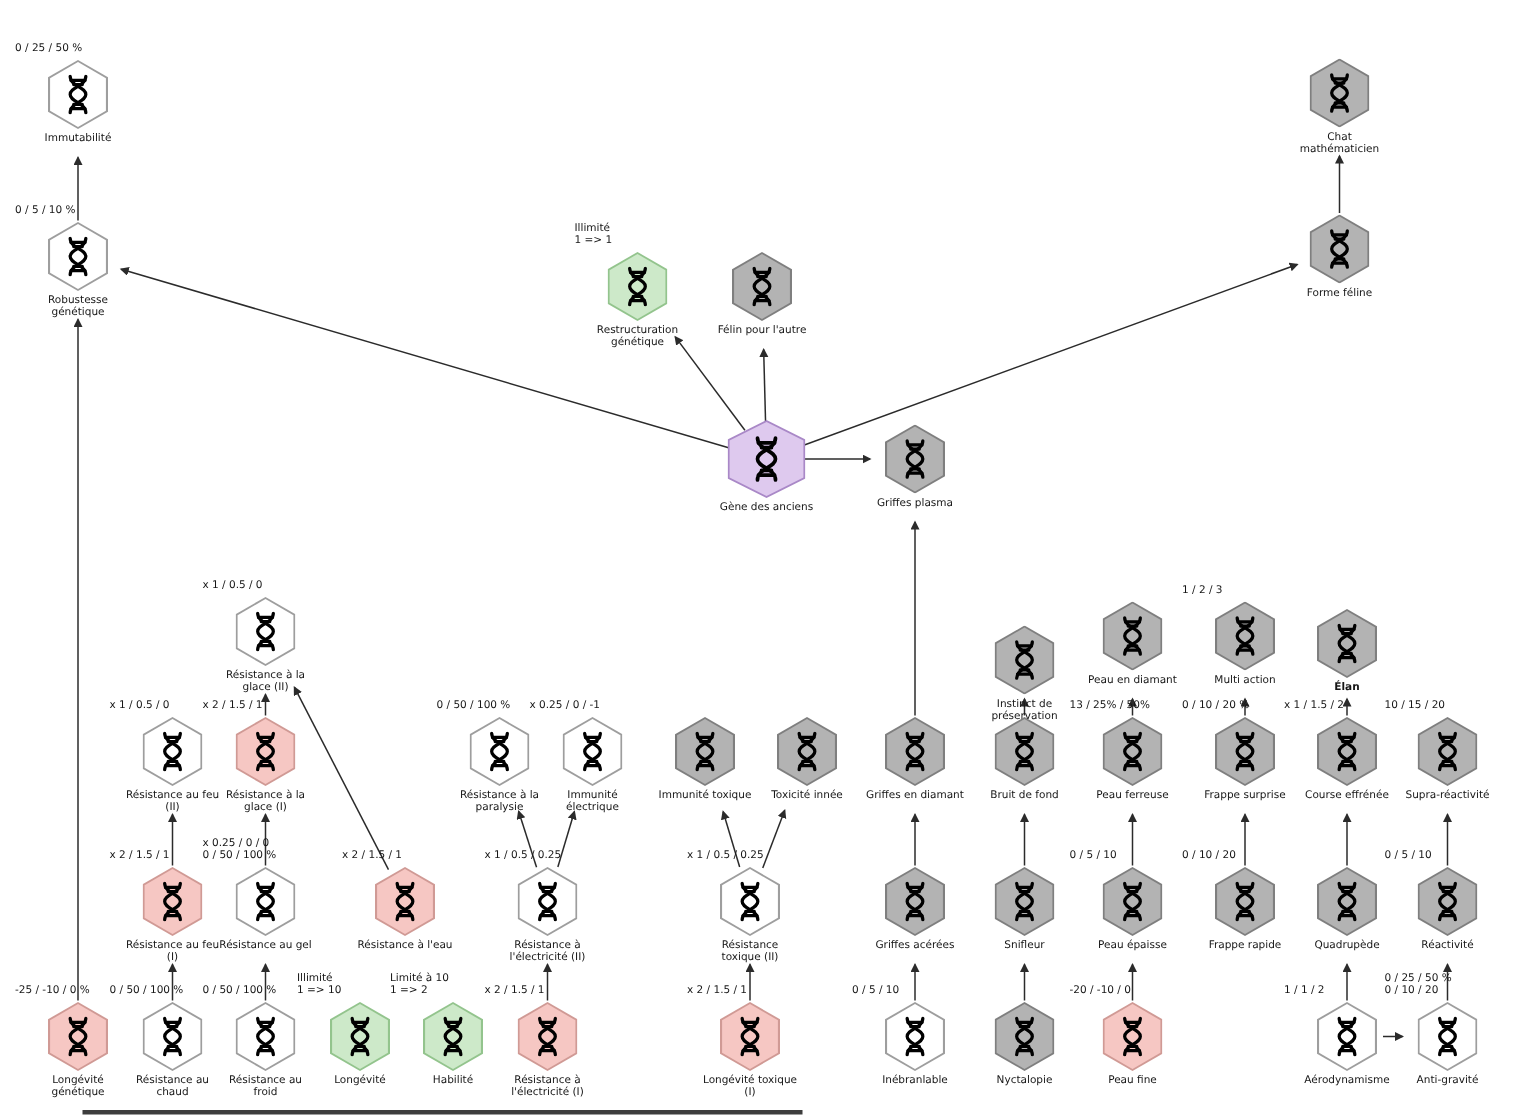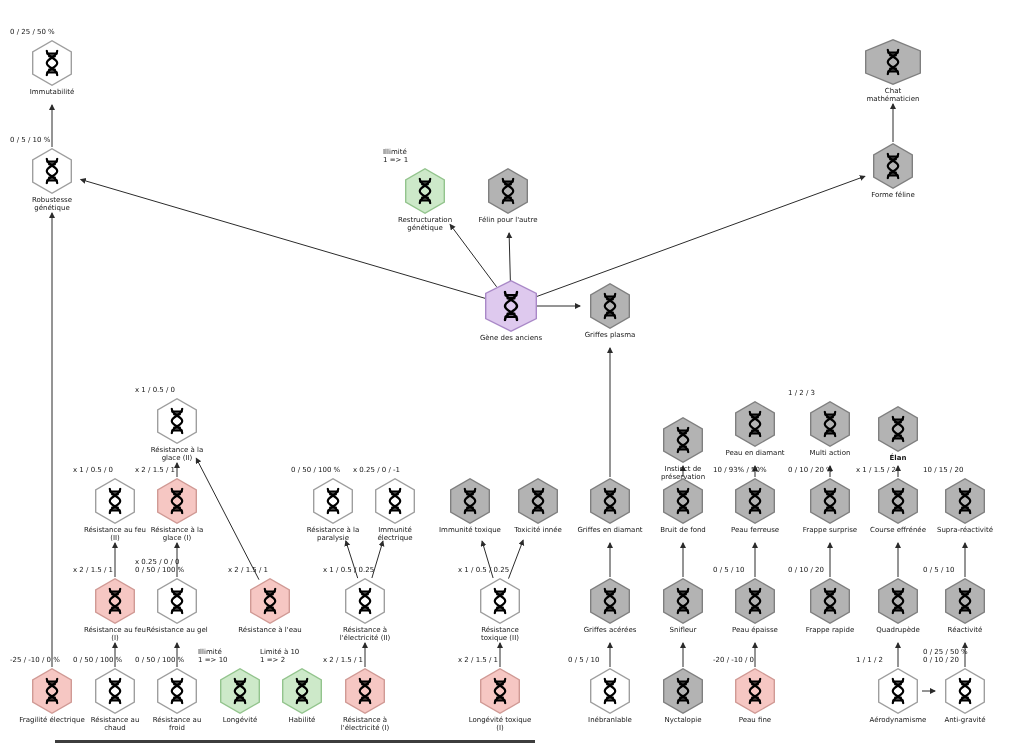--- a/index.html
+++ b/index.html
@@ -139,21 +139,21 @@
     </div>
     <div class="node" style="left: 508px; top: 191px;">
       <div class="hex" style="background: rgb(127, 127, 127);">
         <div class="hex-fill" style="background: rgb(179, 179, 179);"></div>
         <svg class="dna" viewBox="0 0 24 30">
           <use href="#dna-glyph"></use>
         </svg>
       </div>
       <div class="label">Félin pour l'autre</div>
     </div>
-    <div class="node" style="left: 893px; top: 62px; padding-left: 16px;">
+    <div class="node" style="left: 893px; top: 62px;">
       <div class="hex" style="background: rgb(127, 127, 127);">
         <div class="hex-fill" style="background: rgb(179, 179, 179);"></div>
         <svg class="dna" viewBox="0 0 24 30">
           <use href="#dna-glyph"></use>
         </svg>
       </div>
       <div class="label">Chat mathématicien</div>
     </div>
     <div class="node" style="left: 893px; top: 166px;">
       <div class="hex" style="background: rgb(127, 127, 127);">
@@ -305,21 +305,21 @@
       </div>
       <div class="label">Bruit de fond</div>
     </div>
     <div class="node" style="left: 755px; top: 501px;">
       <div class="hex" style="background: rgb(127, 127, 127);">
         <div class="hex-fill" style="background: rgb(179, 179, 179);"></div>
         <svg class="dna" viewBox="0 0 24 30">
           <use href="#dna-glyph"></use>
         </svg>
       </div>
-      <div class="value">10 / 93% / 50%</div>
+      <div class="value">13 / 25% / 50%</div>
       <div class="label">Peau ferreuse</div>
     </div>
     <div class="node" style="left: 830px; top: 501px;">
       <div class="hex" style="background: rgb(127, 127, 127);">
         <div class="hex-fill" style="background: rgb(179, 179, 179);"></div>
         <svg class="dna" viewBox="0 0 24 30">
           <use href="#dna-glyph"></use>
         </svg>
       </div>
       <div class="value">0 / 10 / 20 %</div>
@@ -454,21 +454,21 @@
       <div class="label">Réactivité</div>
     </div>
     <div class="node" style="left: 52px; top: 691px;">
       <div class="hex" style="background: rgb(208, 154, 149);">
         <div class="hex-fill" style="background: rgb(246, 199, 195);"></div>
         <svg class="dna" viewBox="0 0 24 30">
           <use href="#dna-glyph"></use>
         </svg>
       </div>
       <div class="value">-25 / -10 / 0 %</div>
-      <div class="label">Fragilité électrique</div>
+      <div class="label">Longévité génétique</div>
     </div>
     <div class="node" style="left: 115px; top: 691px;">
       <div class="hex" style="background: rgb(158, 158, 158);">
         <div class="hex-fill" style="background: rgb(255, 255, 255);"></div>
         <svg class="dna" viewBox="0 0 24 30">
           <use href="#dna-glyph"></use>
         </svg>
       </div>
       <div class="value">0 / 50 / 100 %</div>
       <div class="label">Résistance au chaud</div>

